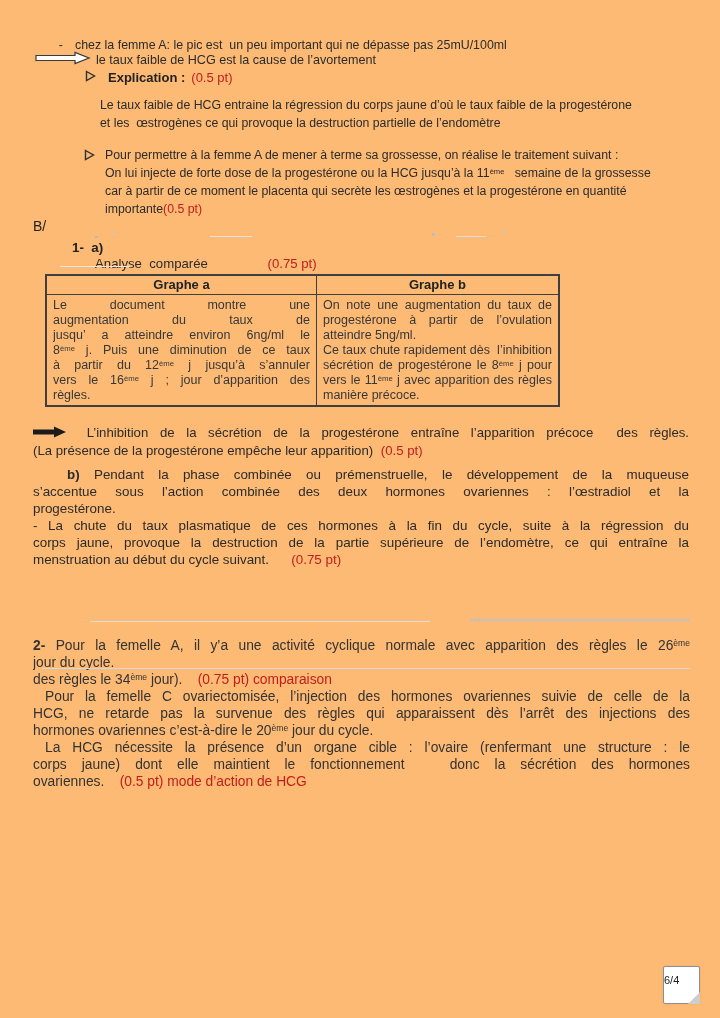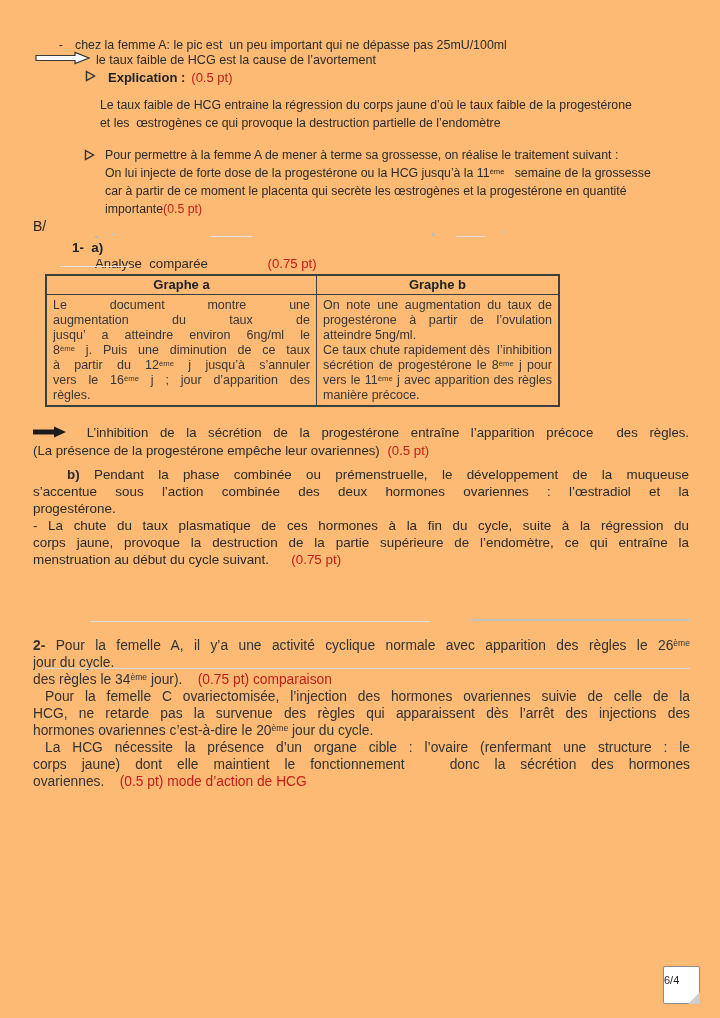--- a/index.html
+++ b/index.html
@@ -165,21 +165,21 @@
   <div class="abs blk-concl">
     <div class="tline jline">
       <span class="arrow-wrap">
         <svg width="34" height="12" viewBox="0 0 34 12">
             <path d="M0 3.5 H21 V0.5 L33 6 L21 11.5 V8.5 H0 Z" fill="#1c1c1c"></path>
           </svg>
       </span>
       <span>L’inhibition de la sécrétion de la progestérone entraîne l’apparition précoce &nbsp;des règles.</span>
     </div>
     <div class="tline">
-      <span>(La présence de la progestérone empêche leur ovariennes) </span>
+      <span>(La présence de la progestérone empêche leur apparition) </span>
       <span class="score red">(0.5 pt)</span>
     </div>
   </div>
 
   <div class="abs blk-partb">
       <div class="tline jline ind34"><span class=" bold">b) </span><span class="">Pendant la phase combinée ou prémenstruelle, le développement de la muqueuse</span></div>
       <div class="tline jline"><span class="">s’accentue sous l’action combinée des deux hormones ovariennes : l’œstradiol et la</span></div>
       <div class="tline"><span class="">progestérone.</span></div>
       <div class="tline jline"><span class="">- La chute du taux plasmatique de ces hormones à la fin du cycle, suite à la régression du</span></div>
       <div class="tline jline"><span class="">corps jaune, provoque la destruction de la partie supérieure de l’endomètre, ce qui entraîne la</span></div>

